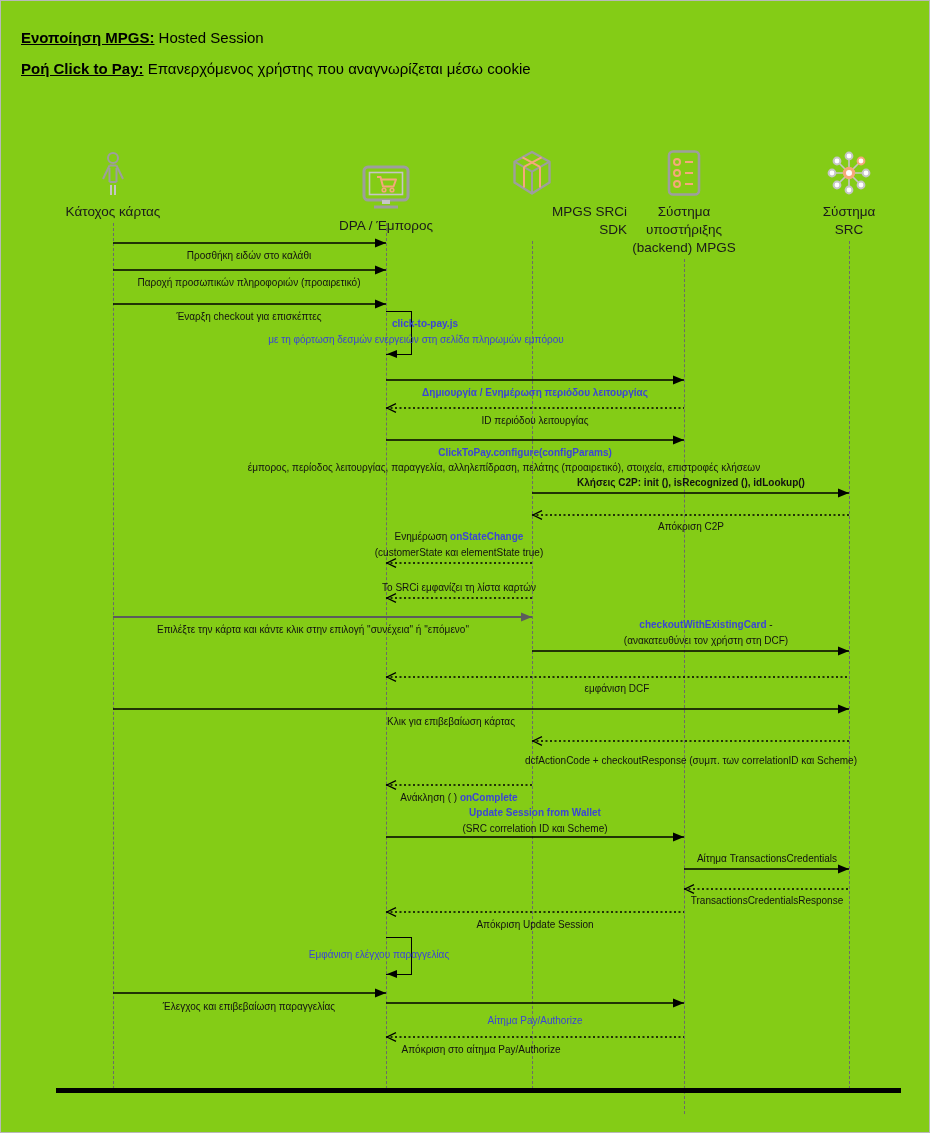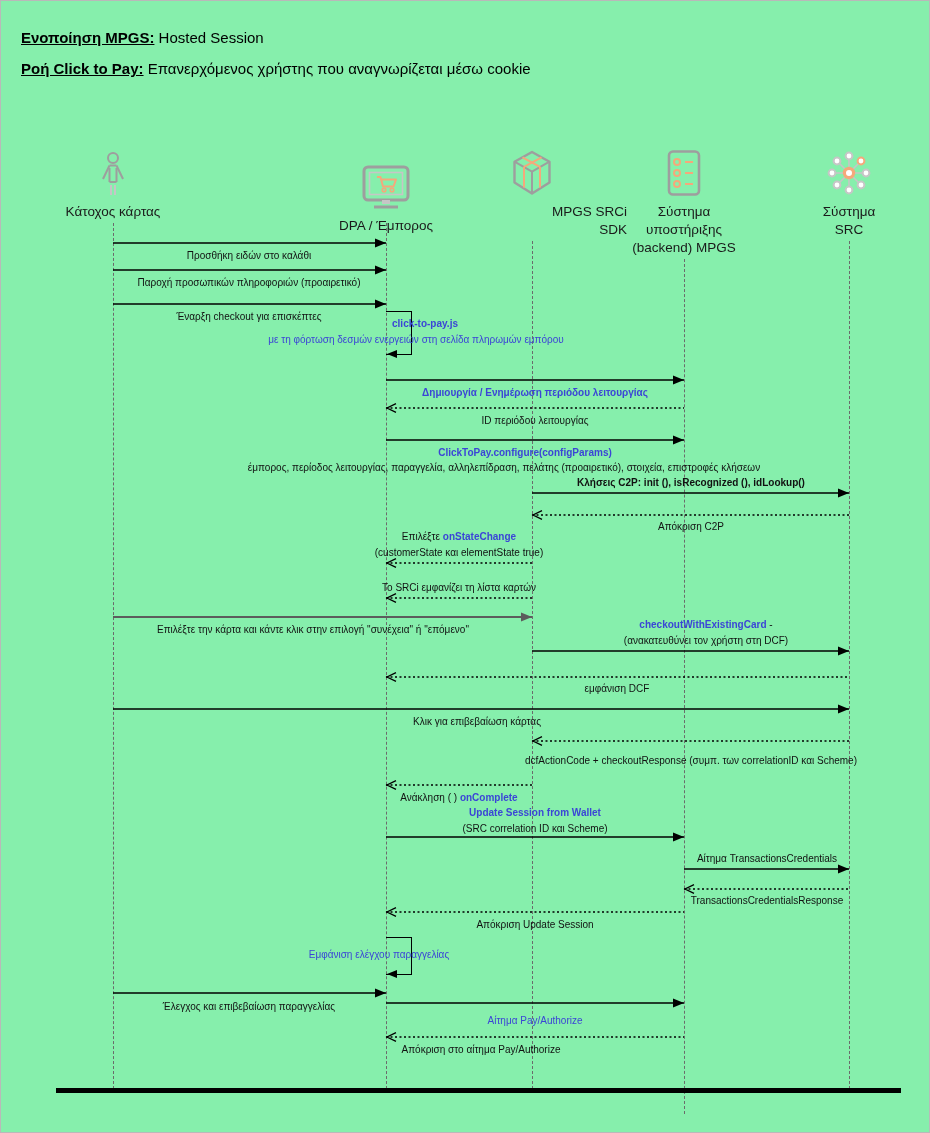--- a/index.html
+++ b/index.html
@@ -1,17 +1,17 @@
 <!DOCTYPE html>
 <html style="--blue: #3b45d6;"><head>
 <meta charset="utf-8">
 <style>
   html,body{margin:0;padding:0;background:#fff;}
   .canvas{
-    position:relative;width:930px;height:1133px;background:#86efac;
+    position:relative;width:930px;height:1133px;background:#84cc16;
     border:1px solid #b9b9b9;box-sizing:border-box;overflow:hidden;
     font-family:"Liberation Sans",sans-serif;
   }
   .hdr{position:absolute;left:20px;font-size:15px;color:#000;white-space:nowrap;}
   .hdr b{text-decoration:underline;}
   .actor{position:absolute;text-align:center;}
   .actor .iconwrap{height:50px;display:flex;align-items:flex-end;justify-content:center;}
   .actor .lbl{font-size:13.5px;line-height:18px;color:#1a1a1a;margin-top:6px;}
   .lifeline{position:absolute;width:0;border-left:1px dashed #6b6b6b;}
   .msg-label{
@@ -168,21 +168,21 @@
       <div class="msg-label" style="left: 690px; top: 474px;"><span class="t-bold">Κλήσεις C2P: init (), isRecognized (), idLookup()</span></div>
       <svg class="msg-arrow" width="317" height="14" style="left: 531px; top: 507px;">
         <line x1="0" x2="317" y1="7" y2="7" stroke="#000000" stroke-width="1.3" stroke-dasharray="2 2.5"></line>
         <polyline points="10,2.6 1,7 10,11.4" fill="none" stroke="#000000" stroke-width="1.3"></polyline>
       </svg>
       <div class="msg-label" style="left: 690px; top: 518px;"><span>Απόκριση C2P</span></div>
       <svg class="msg-arrow" width="146" height="14" style="left: 385px; top: 555px;">
         <line x1="0" x2="146" y1="7" y2="7" stroke="#000000" stroke-width="1.3" stroke-dasharray="2 2.5"></line>
         <polyline points="10,2.6 1,7 10,11.4" fill="none" stroke="#000000" stroke-width="1.3"></polyline>
       </svg>
-      <div class="msg-label" style="left: 458px; top: 528px;"><span>Επιλέξτε </span><span class="t-blue t-bold">onStateChange</span></div>
+      <div class="msg-label" style="left: 458px; top: 528px;"><span>Ενημέρωση </span><span class="t-blue t-bold">onStateChange</span></div>
       <div class="msg-label" style="left: 458px; top: 544px;"><span>(customerState και elementState true)</span></div>
       <svg class="msg-arrow" width="146" height="14" style="left: 385px; top: 590px;">
         <line x1="0" x2="146" y1="7" y2="7" stroke="#000000" stroke-width="1.3" stroke-dasharray="2 2.5"></line>
         <polyline points="10,2.6 1,7 10,11.4" fill="none" stroke="#000000" stroke-width="1.3"></polyline>
       </svg>
       <div class="msg-label" style="left: 458px; top: 579px;"><span>Το SRCi εμφανίζει τη λίστα καρτών</span></div>
       <svg class="msg-arrow" width="419" height="14" style="left: 112px; top: 609px;">
         <line x1="0" x2="419" y1="7" y2="7" stroke="#5c5c5c" stroke-width="2"></line>
         <polygon points="408,2.6 419,7 408,11.4" fill="#5c5c5c"></polygon>
       </svg>
@@ -195,21 +195,21 @@
       <div class="msg-label" style="left: 705px; top: 632px; text-align: center;"><span>(ανακατευθύνει τον χρήστη στη DCF)</span></div>
       <svg class="msg-arrow" width="463" height="14" style="left: 385px; top: 669px;">
         <line x1="0" x2="463" y1="7" y2="7" stroke="#000000" stroke-width="1.3" stroke-dasharray="2 2.5"></line>
         <polyline points="10,2.6 1,7 10,11.4" fill="none" stroke="#000000" stroke-width="1.3"></polyline>
       </svg>
       <div class="msg-label" style="left: 616px; top: 680px;"><span>εμφάνιση DCF</span></div>
       <svg class="msg-arrow" width="736" height="14" style="left: 112px; top: 701px;">
         <line x1="0" x2="736" y1="7" y2="7" stroke="#000000" stroke-width="1.3"></line>
         <polygon points="725,2.6 736,7 725,11.4" fill="#000000"></polygon>
       </svg>
-      <div class="msg-label" style="left: 476px; top: 713px;"><span>Κλικ για επιβεβαίωση κάρτας</span></div>
+      <div class="msg-label" style="left: 450px; top: 713px;"><span>Κλικ για επιβεβαίωση κάρτας</span></div>
       <svg class="msg-arrow" width="317" height="14" style="left: 531px; top: 733px;">
         <line x1="0" x2="317" y1="7" y2="7" stroke="#000000" stroke-width="1.3" stroke-dasharray="2 2.5"></line>
         <polyline points="10,2.6 1,7 10,11.4" fill="none" stroke="#000000" stroke-width="1.3"></polyline>
       </svg>
       <div class="msg-label" style="left: 690px; top: 752px;"><span>dcfActionCode + checkoutResponse (συμπ. των correlationID και Scheme)</span></div>
       <svg class="msg-arrow" width="146" height="14" style="left: 385px; top: 777px;">
         <line x1="0" x2="146" y1="7" y2="7" stroke="#000000" stroke-width="1.3" stroke-dasharray="2 2.5"></line>
         <polyline points="10,2.6 1,7 10,11.4" fill="none" stroke="#000000" stroke-width="1.3"></polyline>
       </svg>
       <div class="msg-label" style="left: 458px; top: 789px;"><span>Ανάκληση ( ) </span><span class="t-blue t-bold">onComplete</span></div>

